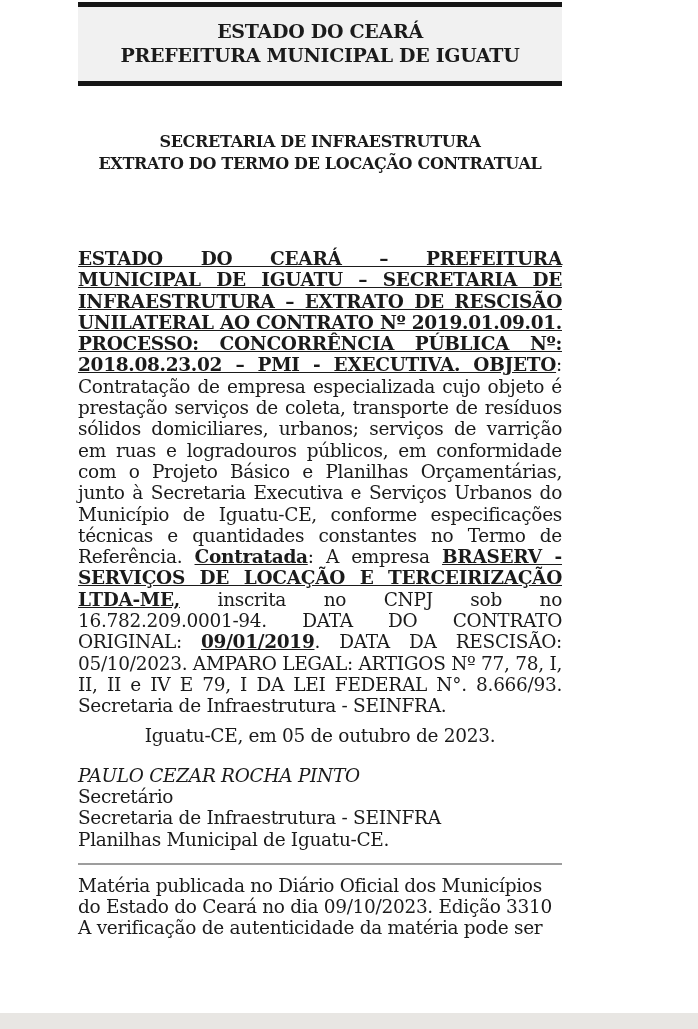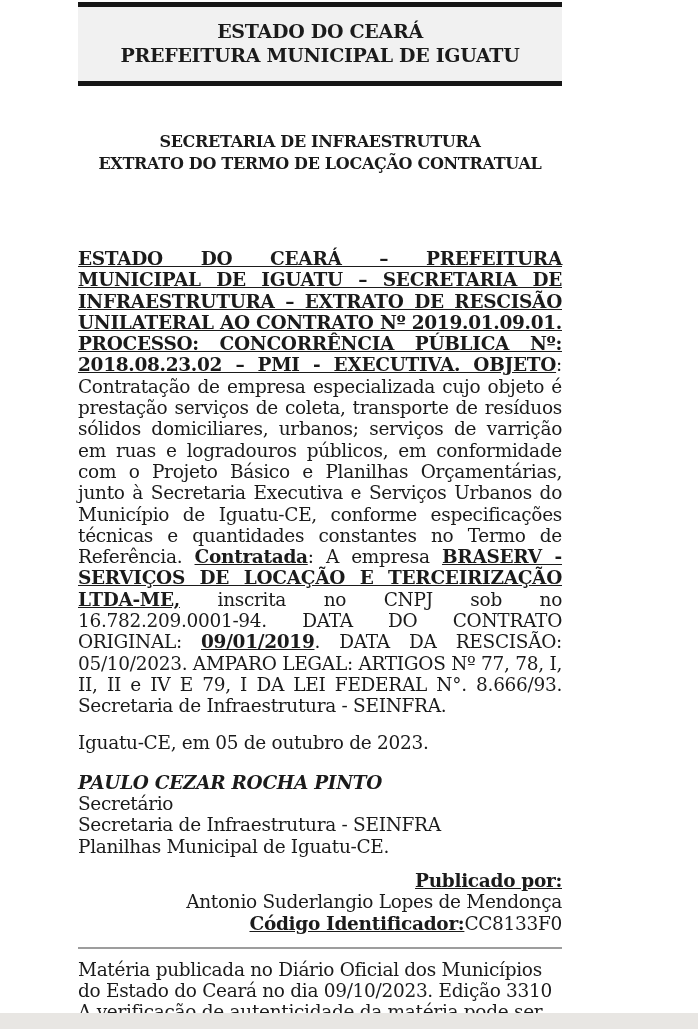--- a/index.html
+++ b/index.html
@@ -51,34 +51,35 @@
     margin-top: 73px;
     font-size: 18.5px;
     line-height: 21.3px;
     letter-spacing: -0.3px;
     text-align: justify;
     text-justify: inter-word;
   }
   .b { font-weight: bold; text-decoration: underline; }
   
   .dateline {
-    margin-top: 15px;
+    margin-top: 8px;
     font-size: 18.5px;
     line-height: 21.3px;
     letter-spacing: -0.3px;
+    text-align: center;
   }
   
   .signature {
     margin-top: 19px;
     font-size: 18.5px;
     line-height: 21.3px;
     letter-spacing: -0.3px;
   }
   .sig-name {
-    font-weight: bold;
+    font-weight: normal;
     font-style: italic;
   }
   
   .publisher {
     margin-top: 13px;
     text-align: right;
     font-size: 18.5px;
     line-height: 21.3px;
     letter-spacing: -0.3px;
   }
@@ -126,25 +127,20 @@
 
     <div class="dateline">Iguatu-CE, em 05 de outubro de 2023.</div>
 
     <div class="signature">
       <div class="sig-name">PAULO CEZAR ROCHA PINTO</div>
       <div>Secretário</div>
       <div>Secretaria de Infraestrutura - SEINFRA</div>
       <div>Planilhas Municipal de Iguatu-CE.</div>
     </div>
 
-    <div class="publisher">
-      <div class="b">Publicado por:</div>
-      <div>Antonio Suderlangio Lopes de Mendonça</div>
-      <div><span class="b">Código Identificador:</span><span>CC8133F0</span></div>
-    </div>
 
     <hr class="divider">
 
     <div class="footer-note">
       <div>Matéria publicada no Diário Oficial dos Municípios</div>
       <div>do Estado do Ceará no dia 09/10/2023. Edição 3310</div>
       <div>A verificação de autenticidade da matéria pode ser</div>
 
     </div>
 

